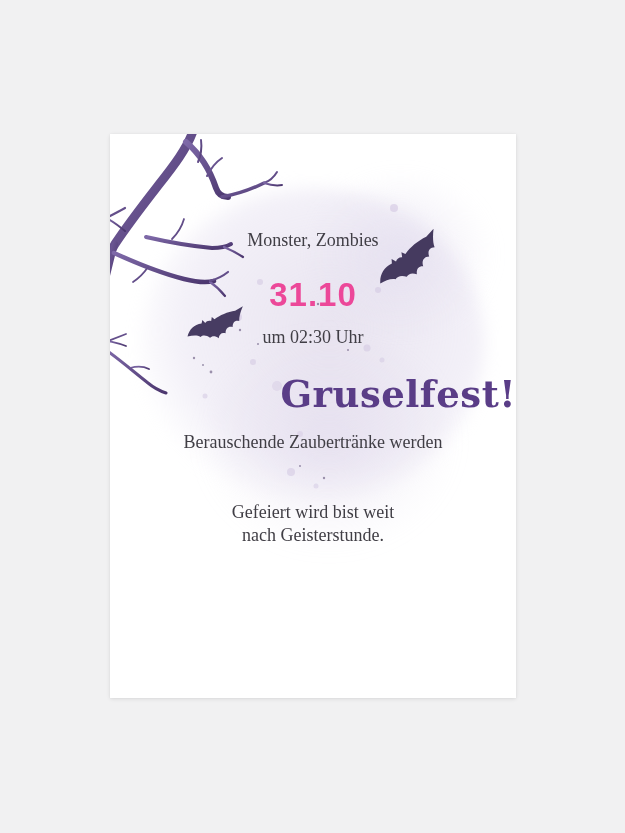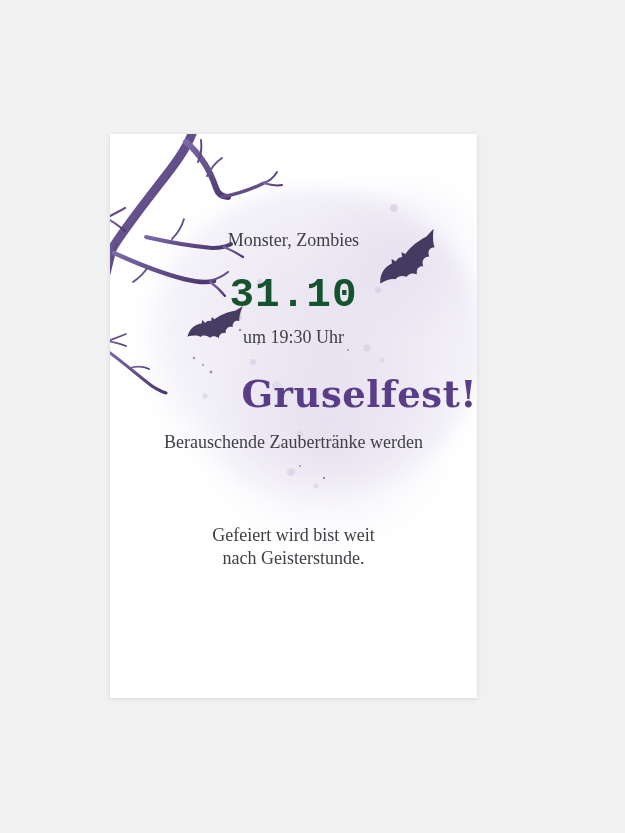--- a/index.html
+++ b/index.html
@@ -7,21 +7,21 @@
     width: 625px; height: 833px;
     background: #f1f1f2;
     font-family: "Liberation Serif", serif;
     overflow: hidden;
     position: relative;
   }
   .stage { position: absolute; inset: 0; }
   .card {
     position: absolute;
     left: 110px; top: 134px;
-    width: 367px; height: 564px;
+    width: 406px; height: 564px;
     background: #ffffff;
     box-shadow: 0 1px 4px rgba(0,0,0,0.10), 0 0 1px rgba(0,0,0,0.06);
     overflow: hidden;
   }
   
   .wash { position: absolute; border-radius: 50%; pointer-events: none; }
   .wash-1 {
     left: 30px; top: 54px; width: 345px; height: 312px;
     background: radial-gradient(ellipse at 55% 45%,
       rgba(219,211,231,0.62) 0%, rgba(226,220,238,0.42) 55%, rgba(230,226,240,0) 76%);
@@ -39,27 +39,27 @@
   }
   .deco { position: absolute; left: 0; top: 0; width: 401px; height: 564px; }
 
   .textline { white-space: pre-wrap; }
   .tblock {
     position: absolute; left: 0; width: 100%;
     text-align: center; color: #403e45;
     font-size: 18px; line-height: 23px;
   }
   .intro    { top: 95px; }
-  .date     { top: 138px; font-size: 41px; line-height: 46px; font-weight: bold;
-              color: #14532d; font-family: Liberation Mono, monospace; letter-spacing: 1px; }
+  .date     { top: 138px; font-size: 33px; line-height: 46px; font-weight: bold;
+              color: #ec4899; font-family: Liberation Sans, sans-serif; letter-spacing: 1px; }
   .time     { top: 192px; }
   .headline { top: 237px; font-size: 37px; line-height: 46px; font-weight: bold;
               color: #5a3d87; font-family: "DejaVu Serif", serif; letter-spacing: 0.5px; text-align: right; }
   .para1    { top: 297px; }
-  .para2    { top: 390px; }
+  .para2    { top: 367px; }
   .para3    { top: 445px; }
   .footer-url {
     top: 539px; font-size: 11px; line-height: 14px;
     color: #8f8f92; font-family: "Liberation Sans", sans-serif;
     letter-spacing: 0.4px;
   }
 </style>
 </head>
 <body>
 
@@ -138,21 +138,21 @@
       </g>
     </svg>
 
     <div class="tblock intro">
       <div class="textline">Monster, Zombies</div>
     </div>
 
     <div class="tblock date">31.10</div>
 
     <div class="tblock time">
-      <div class="textline">um 19:30 Uhr</div>
+      <div class="textline">um 02:30 Uhr</div>
     </div>
 
     <div class="tblock headline">Gruselfest!</div>
 
     <div class="tblock para1">
       <div class="textline">Berauschende Zaubertränke werden</div>
     </div>
 
     <div class="tblock para2">
       <div class="textline">Gefeiert wird bist weit</div>

